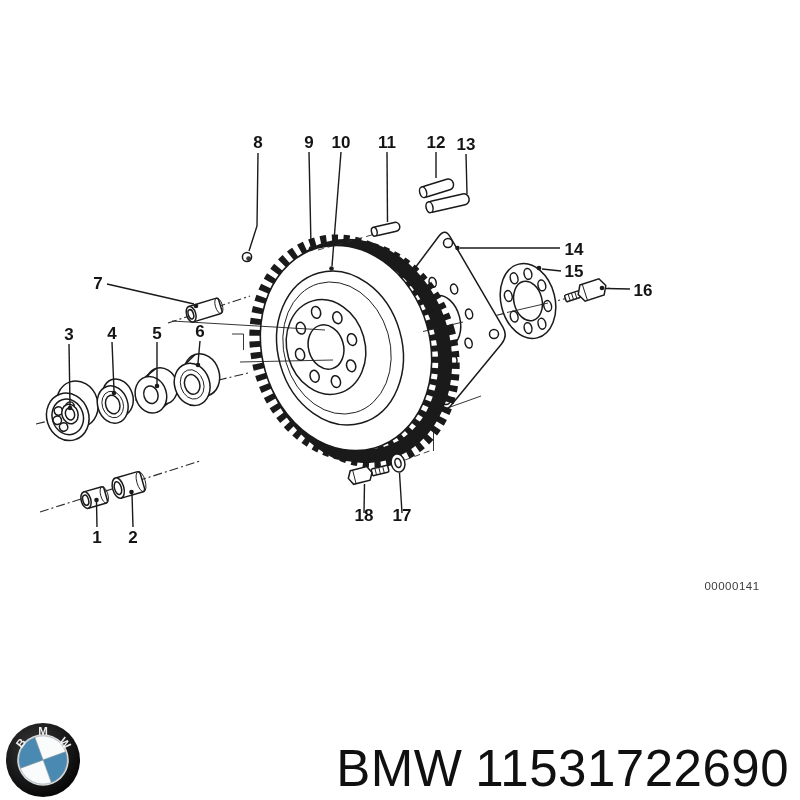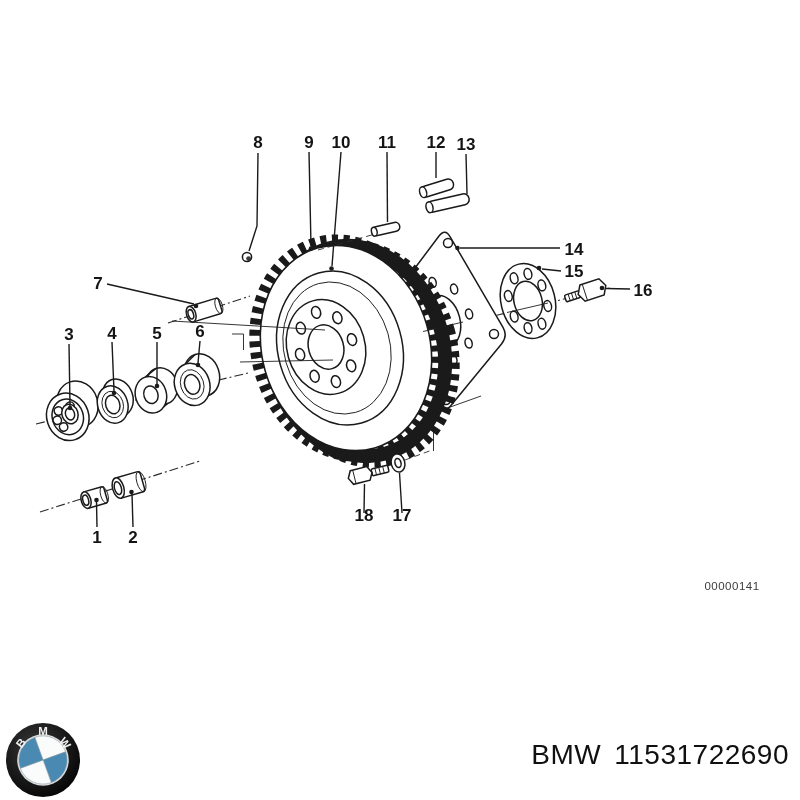--- a/index.html
+++ b/index.html
@@ -6,21 +6,21 @@
   body{width:800px;height:800px;overflow:hidden;position:relative;
        font-family:"Liberation Sans","DejaVu Sans",sans-serif;}
   .page{position:absolute;inset:0;background:#fff;}
   svg.diagram{position:absolute;left:0;top:0;}
   .callout{font-family:"Liberation Sans","DejaVu Sans",sans-serif;
            font-weight:bold;font-size:17px;fill:#141414;}
   .drawnum{font-family:"Liberation Sans","DejaVu Sans",sans-serif;
            font-size:11.5px;fill:#3c3c3c;letter-spacing:0.5px;}
   .footer{position:absolute;left:0;top:715px;width:800px;height:85px;}
   .roundel{position:absolute;left:2px;top:4px;}
-  .partline{position:absolute;right:11px;top:24px;font-size:28px;
+  .partline{position:absolute;right:11px;top:24px;font-size:51px;
             color:#101010;letter-spacing:0.5px;white-space:nowrap;margin-left:16px;}
   .partline .sp{display:inline-block;width:13px;}
   
   .ink{stroke:#1a1a1a;fill:none;stroke-width:1.5;}
   .inkw{stroke:#1a1a1a;fill:#ffffff;stroke-width:1.5;}
   .thin{stroke:#1f1f1f;fill:none;stroke-width:0.9;}
   .leader{stroke:#1a1a1a;fill:none;stroke-width:1.4;}
   .axis{stroke:#2a2a2a;fill:none;stroke-width:1.1;stroke-dasharray:9 3 2 3;}
   .dash{stroke:#2a2a2a;fill:none;stroke-width:0.9;stroke-dasharray:6 4;}
   .dot{fill:#1a1a1a;stroke:none;}

